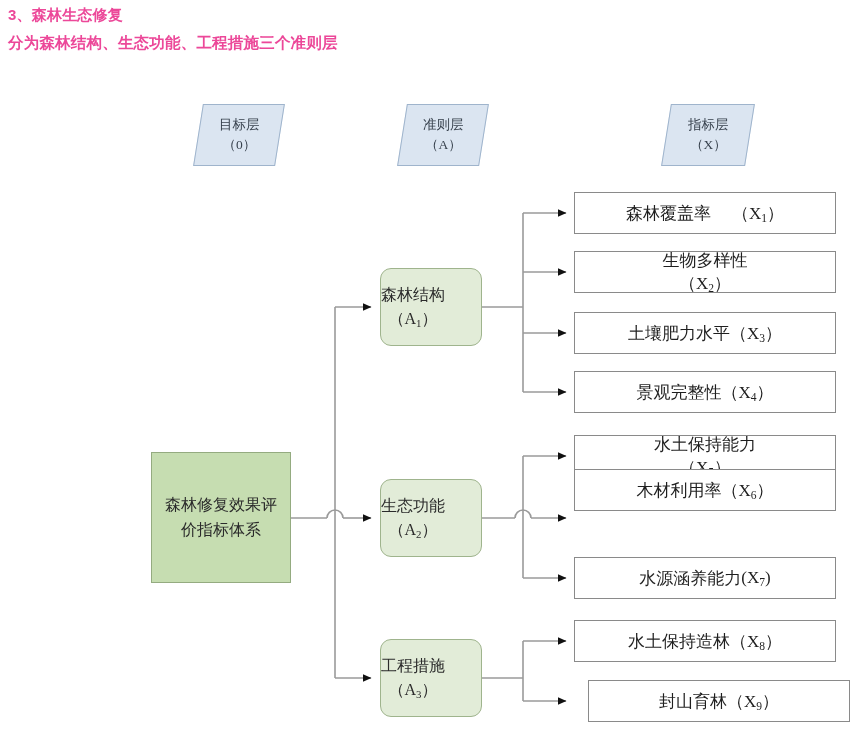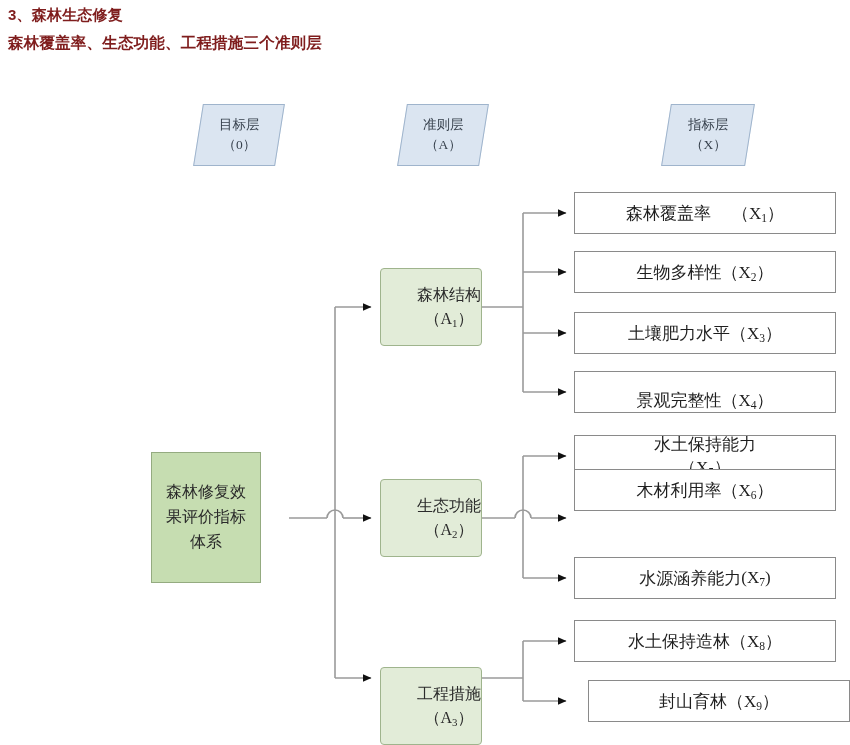--- a/index.html
+++ b/index.html
@@ -17,21 +17,21 @@
     color: #333333;
   }
 
   
   .heading {
     position: absolute;
     left: 8px;
     font-weight: bold;
     font-size: 15px;
     letter-spacing: 0.2px;
-    color: #7f1d1d;
+    color: #ec4899;
     white-space: nowrap;
   }
   #heading-1 { top: 6px; }
   #heading-2 { top: 33px; font-size: 15.5px; }
 
   
   #connector-canvas {
     position: absolute;
     left: 0;
     top: 0;
@@ -61,21 +61,21 @@
   }
   #banner-goal      { left: 198px; top: 104px; width: 82px;  height: 62px; }
   #banner-criteria  { left: 402px; top: 104px; width: 82px;  height: 62px; }
   #banner-indicator { left: 666px; top: 104px; width: 84px;  height: 62px; }
 
   
   #root-node {
     position: absolute;
     left: 151px;
     top: 452px;
-    width: 110px;
+    width: 140px;
     height: 131px;
     box-sizing: border-box;
     background: #c6ddb1;
     border: 1px solid #94ab80;
     display: flex;
     align-items: center;
     justify-content: center;
     text-align: center;
     font-family: "Liberation Serif", "DejaVu Serif", serif;
     font-size: 16px;
@@ -85,33 +85,33 @@
   }
 
   
   .criteria-node {
     position: absolute;
     box-sizing: border-box;
     width: 102px;
     height: 78px;
     background: #e2ecd8;
     border: 1px solid #9fb48d;
-    border-radius: 4px;
-    display: flex;
-    align-items: center;
-    justify-content: flex-end;
+    border-radius: 11px;
+    display: flex;
+    align-items: center;
+    justify-content: flex-start;
     text-align: center;
     font-family: "Liberation Serif", "DejaVu Serif", serif;
     font-size: 16px;
     line-height: 1.5;
     color: #2b2b2b;
   }
   #criteria-node-a1 { left: 380px; top: 268px; }
   #criteria-node-a2 { left: 380px; top: 479px; }
-  #criteria-node-a3 { left: 380px; top: 639px; margin-top: 28px; }
+  #criteria-node-a3 { left: 380px; top: 639px; }
 
   
   .indicator-box {
     position: absolute;
     box-sizing: border-box;
     left: 574px;
     width: 262px;
     height: 42px;
     background: #ffffff;
     border: 1px solid #8a8a8a;
@@ -128,21 +128,21 @@
     font-size: 0.68em;
     vertical-align: baseline;
     position: relative;
     bottom: -0.28em;
   }
 </style>
 </head>
 <body>
 
 <div class="heading" id="heading-1">3、森林生态修复</div>
-<div class="heading" id="heading-2">森林覆盖率、生态功能、工程措施三个准则层</div>
+<div class="heading" id="heading-2">分为森林结构、生态功能、工程措施三个准则层</div>
 
 <svg id="connector-canvas" viewBox="0 0 850 745" xmlns="http://www.w3.org/2000/svg">
   <defs>
     <marker id="arrowhead" markerWidth="9" markerHeight="8" refX="8.5" refY="4" orient="auto" markerUnits="userSpaceOnUse">
       <path d="M0,0 L9,4 L0,8 Z" fill="#111111"></path>
     </marker>
   </defs>
 
   <g fill="none" stroke="#9a9a9a" stroke-width="1.6">
 
@@ -221,29 +221,29 @@
     <div>工程措施</div>
     <div>（<span>A</span><sub>3</sub>）</div>
   </div>
 </div>
 
 <div id="indicator-layer">
     <div class="indicator-box" style="top: 192px; gap: 21px;">
       <span>森林覆盖率</span>
       <span>（X<sub>1</sub>）</span>
     </div>
-    <div class="indicator-box" style="top: 251px;">
+    <div class="indicator-box" style="top: 251px; flex-direction: column;">
       <span>生物多样性</span>
       <span>（X<sub>2</sub>）</span>
     </div>
     <div class="indicator-box" style="top: 312px;">
       <span>土壤肥力水平</span>
       <span>（X<sub>3</sub>）</span>
     </div>
-    <div class="indicator-box" style="top: 371px; align-items: flex-end;">
+    <div class="indicator-box" style="top: 371px;">
       <span>景观完整性</span>
       <span>（X<sub>4</sub>）</span>
     </div>
     <div class="indicator-box" style="top: 435px; flex-direction: column;">
       <span>水土保持能力</span>
       <span>（X<sub>5</sub>）</span>
     </div>
     <div class="indicator-box" style="top: 469px;">
       <span>木材利用率</span>
       <span>（X<sub>6</sub>）</span>

